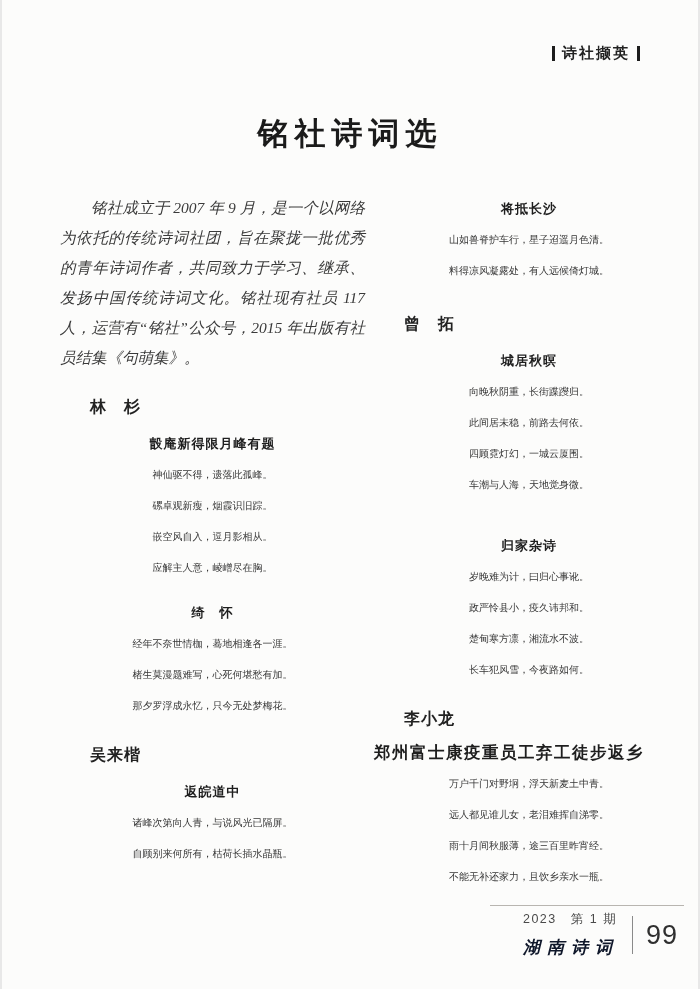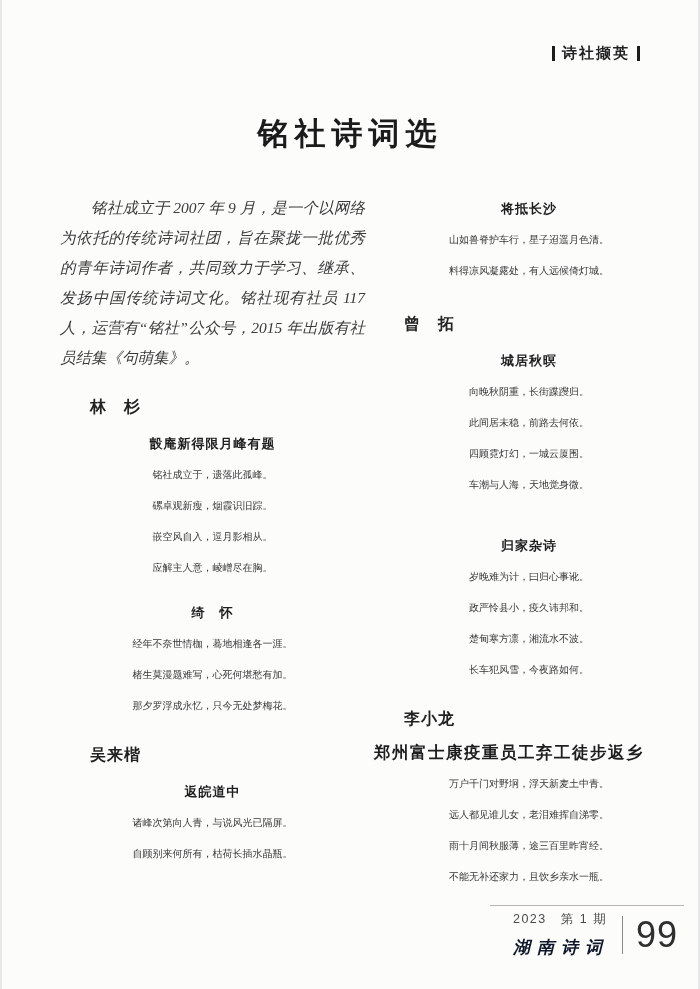--- a/index.html
+++ b/index.html
@@ -63,21 +63,21 @@
     font-family:"Liberation Sans", sans-serif;
     font-size:12.5px; color:#4a4a4a; letter-spacing:1.5px; text-align:left;
   }
   .f-journal {
     font-size:17px; font-weight:bold; font-style:italic;
     letter-spacing:7px; color:#0f172a; margin-top:8px; text-align:center;
   }
   .f-divider { width:1px; height:38px; background:#8a8a8a; }
   .f-page {
     font-family:"Liberation Sans", sans-serif;
-    font-size:36px; color:#2f2f2f; letter-spacing:1px;
+    font-size:27px; color:#2f2f2f; letter-spacing:1px;
   }
 </style>
 </head>
 <body>
 
 <div class="page">
 
   <div class="sec-header">
     <span class="hbar"></span>
     <span>诗社撷英</span>
@@ -86,21 +86,21 @@
 
   <h1 class="main-title">铭社诗词选</h1>
 
   <div class="col col-left">
     <p class="intro">铭社成立于 2007 年 9 月，是一个以网络为依托的传统诗词社团，旨在聚拢一批优秀的青年诗词作者，共同致力于学习、继承、发扬中国传统诗词文化。铭社现有社员 117 人，运营有“铭社”公众号，2015 年出版有社员结集《句萌集》。</p>
 
     <div class="author">林　杉</div>
 
     <div>
       <div class="poem-title">瞉庵新得限月峰有题</div>
-      <div class="line">铭社成立于，遗落此孤峰。</div>
+      <div class="line">神仙驱不得，遗落此孤峰。</div>
       <div class="line">磥卓观新瘦，烟霞识旧踪。</div>
       <div class="line">嵌空风自入，逗月影相从。</div>
       <div class="line">应解主人意，崚嶒尽在胸。</div>
     </div>
 
     <div>
       <div class="poem-title gap">绮　怀</div>
       <div class="line">经年不奈世情枷，蓦地相逢各一涯。</div>
       <div class="line">楮生莫漫题难写，心死何堪愁有加。</div>
       <div class="line">那夕罗浮成永忆，只今无处梦梅花。</div>

